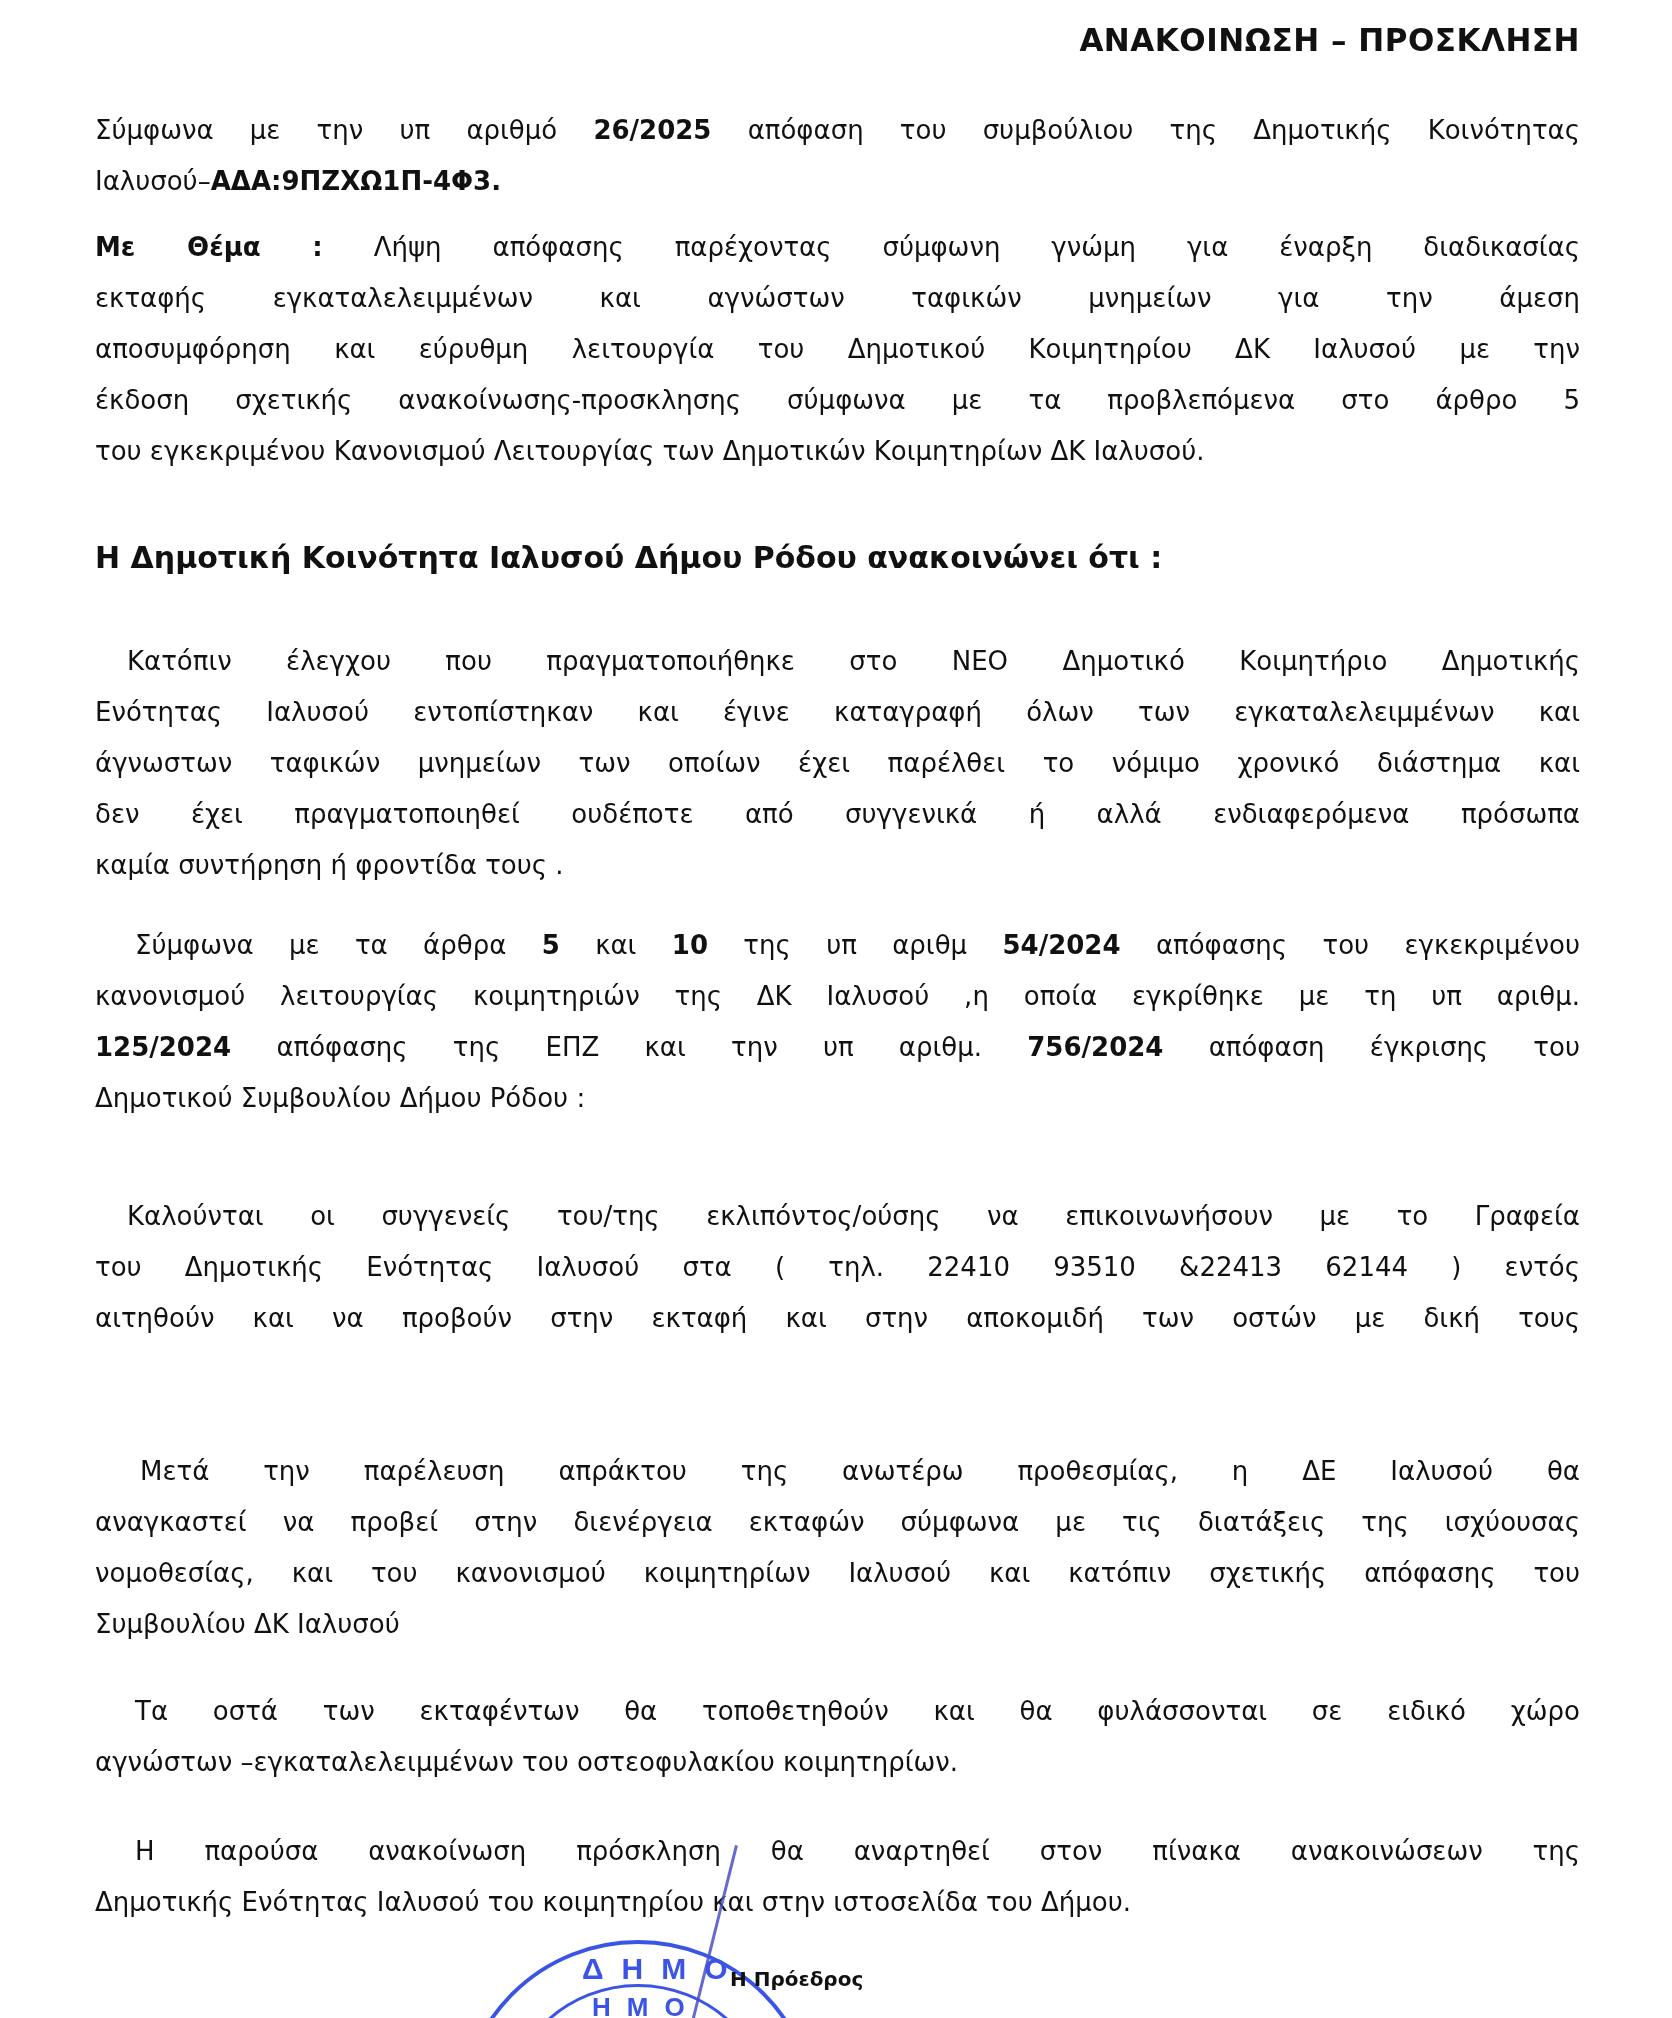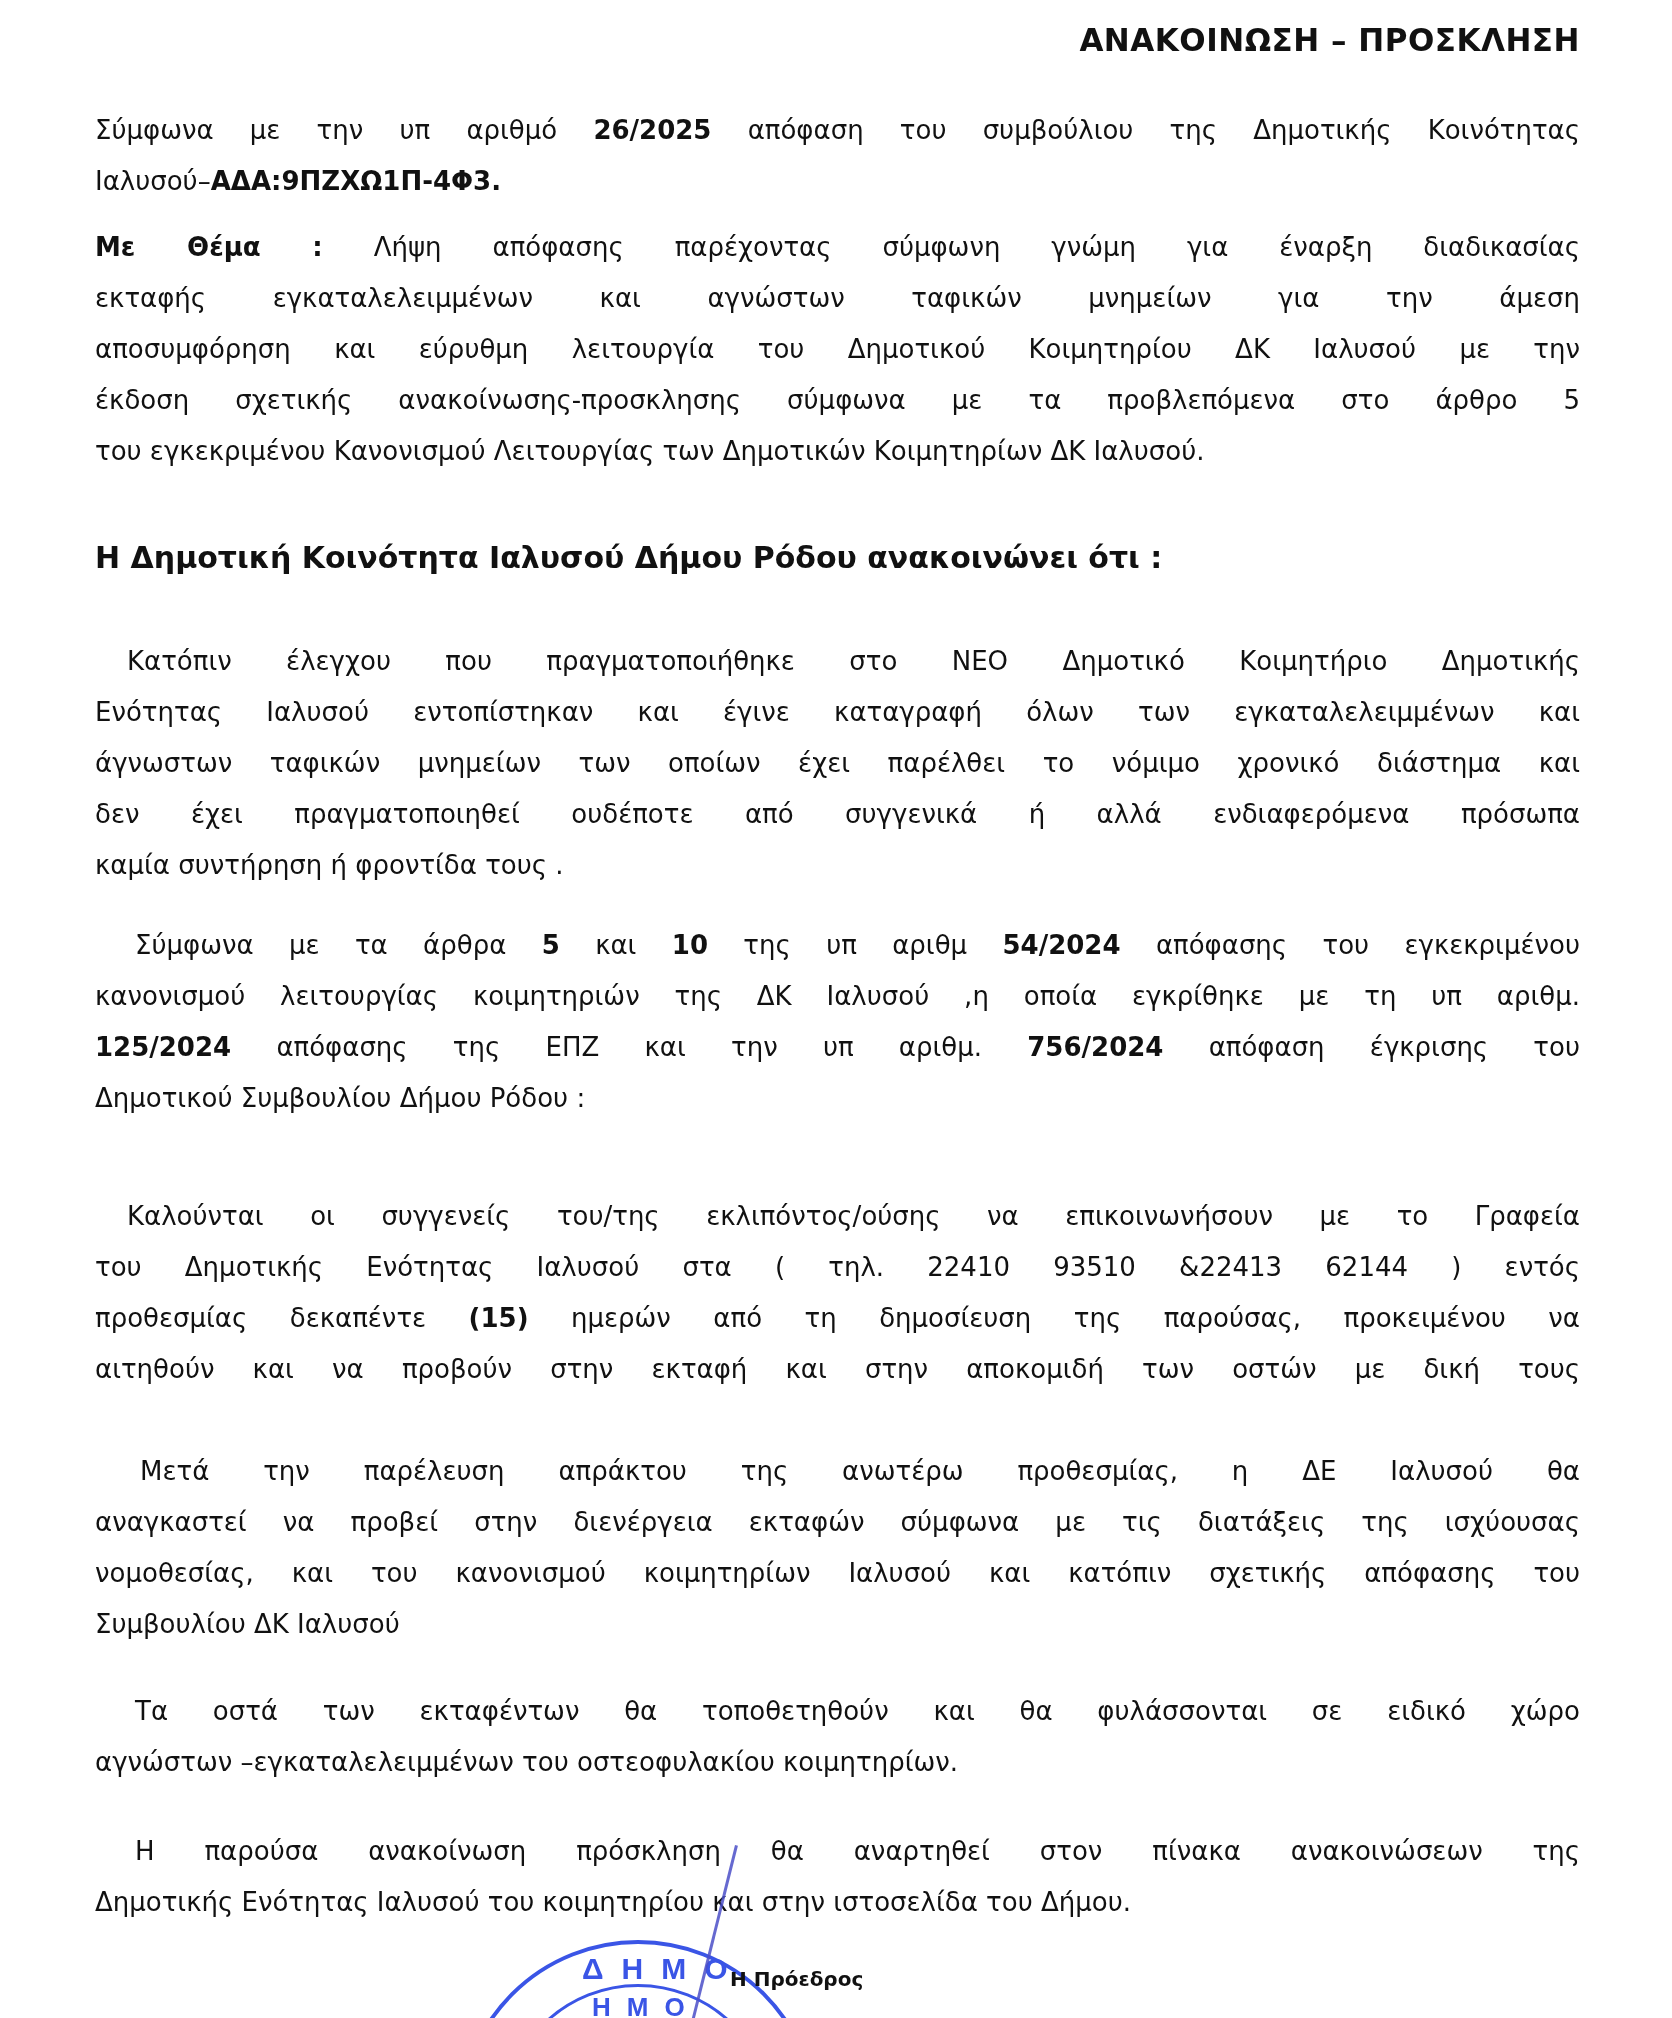--- a/index.html
+++ b/index.html
@@ -123,21 +123,20 @@
   <div class="para" style="top:920px;">
     <span class="line" style="padding-left:40px;"><span>Σύμφωνα με τα άρθρα </span><b>5</b><span> και </span><b>10</b><span> της υπ αριθμ </span><b>54/2024</b><span> απόφασης  του εγκεκριμένου</span></span>
     <span class="line">κανονισμού λειτουργίας κοιμητηριών της ΔΚ Ιαλυσού ,η οποία εγκρίθηκε με τη υπ αριθμ.</span>
     <span class="line"><b>125/2024</b><span> απόφασης της ΕΠΖ  και την υπ αριθμ. </span><b>756/2024</b><span> απόφαση έγκρισης  του</span></span>
     <span class="line last">Δημοτικού Συμβουλίου Δήμου Ρόδου :</span>
   </div>
 
   <div class="para" style="top:1191px;">
     <span class="line" style="padding-left:32px;">Καλούνται οι συγγενείς του/της εκλιπόντος/ούσης να επικοινωνήσουν με το Γραφεία</span>
     <span class="line"><span>του Δημοτικής Ενότητας  Ιαλυσού στα  ( τηλ. </span><span>22410 93510</span><span> &amp;</span><span>22413 62144</span><span> ) εντός</span></span>
-    <span class="line"><span>προθεσμίας δεκαπέντε </span><b>(15)</b><span> ημερών από τη δημοσίευση της παρούσας, προκειμένου να</span></span>
     <span class="line">αιτηθούν και να  προβούν στην εκταφή και στην αποκομιδή των οστών με δική τους</span>
   </div>
 
   <div class="para" style="top:1446px;">
     <span class="line" style="padding-left:45px;">Μετά την παρέλευση απράκτου της ανωτέρω προθεσμίας,  η ΔΕ Ιαλυσού  θα</span>
     <span class="line">αναγκαστεί να προβεί στην διενέργεια  εκταφών σύμφωνα με τις διατάξεις της ισχύουσας</span>
     <span class="line">νομοθεσίας, και του κανονισμού κοιμητηρίων Ιαλυσού και κατόπιν  σχετικής απόφασης του</span>
     <span class="line last">Συμβουλίου ΔΚ Ιαλυσού</span>
   </div>
 

